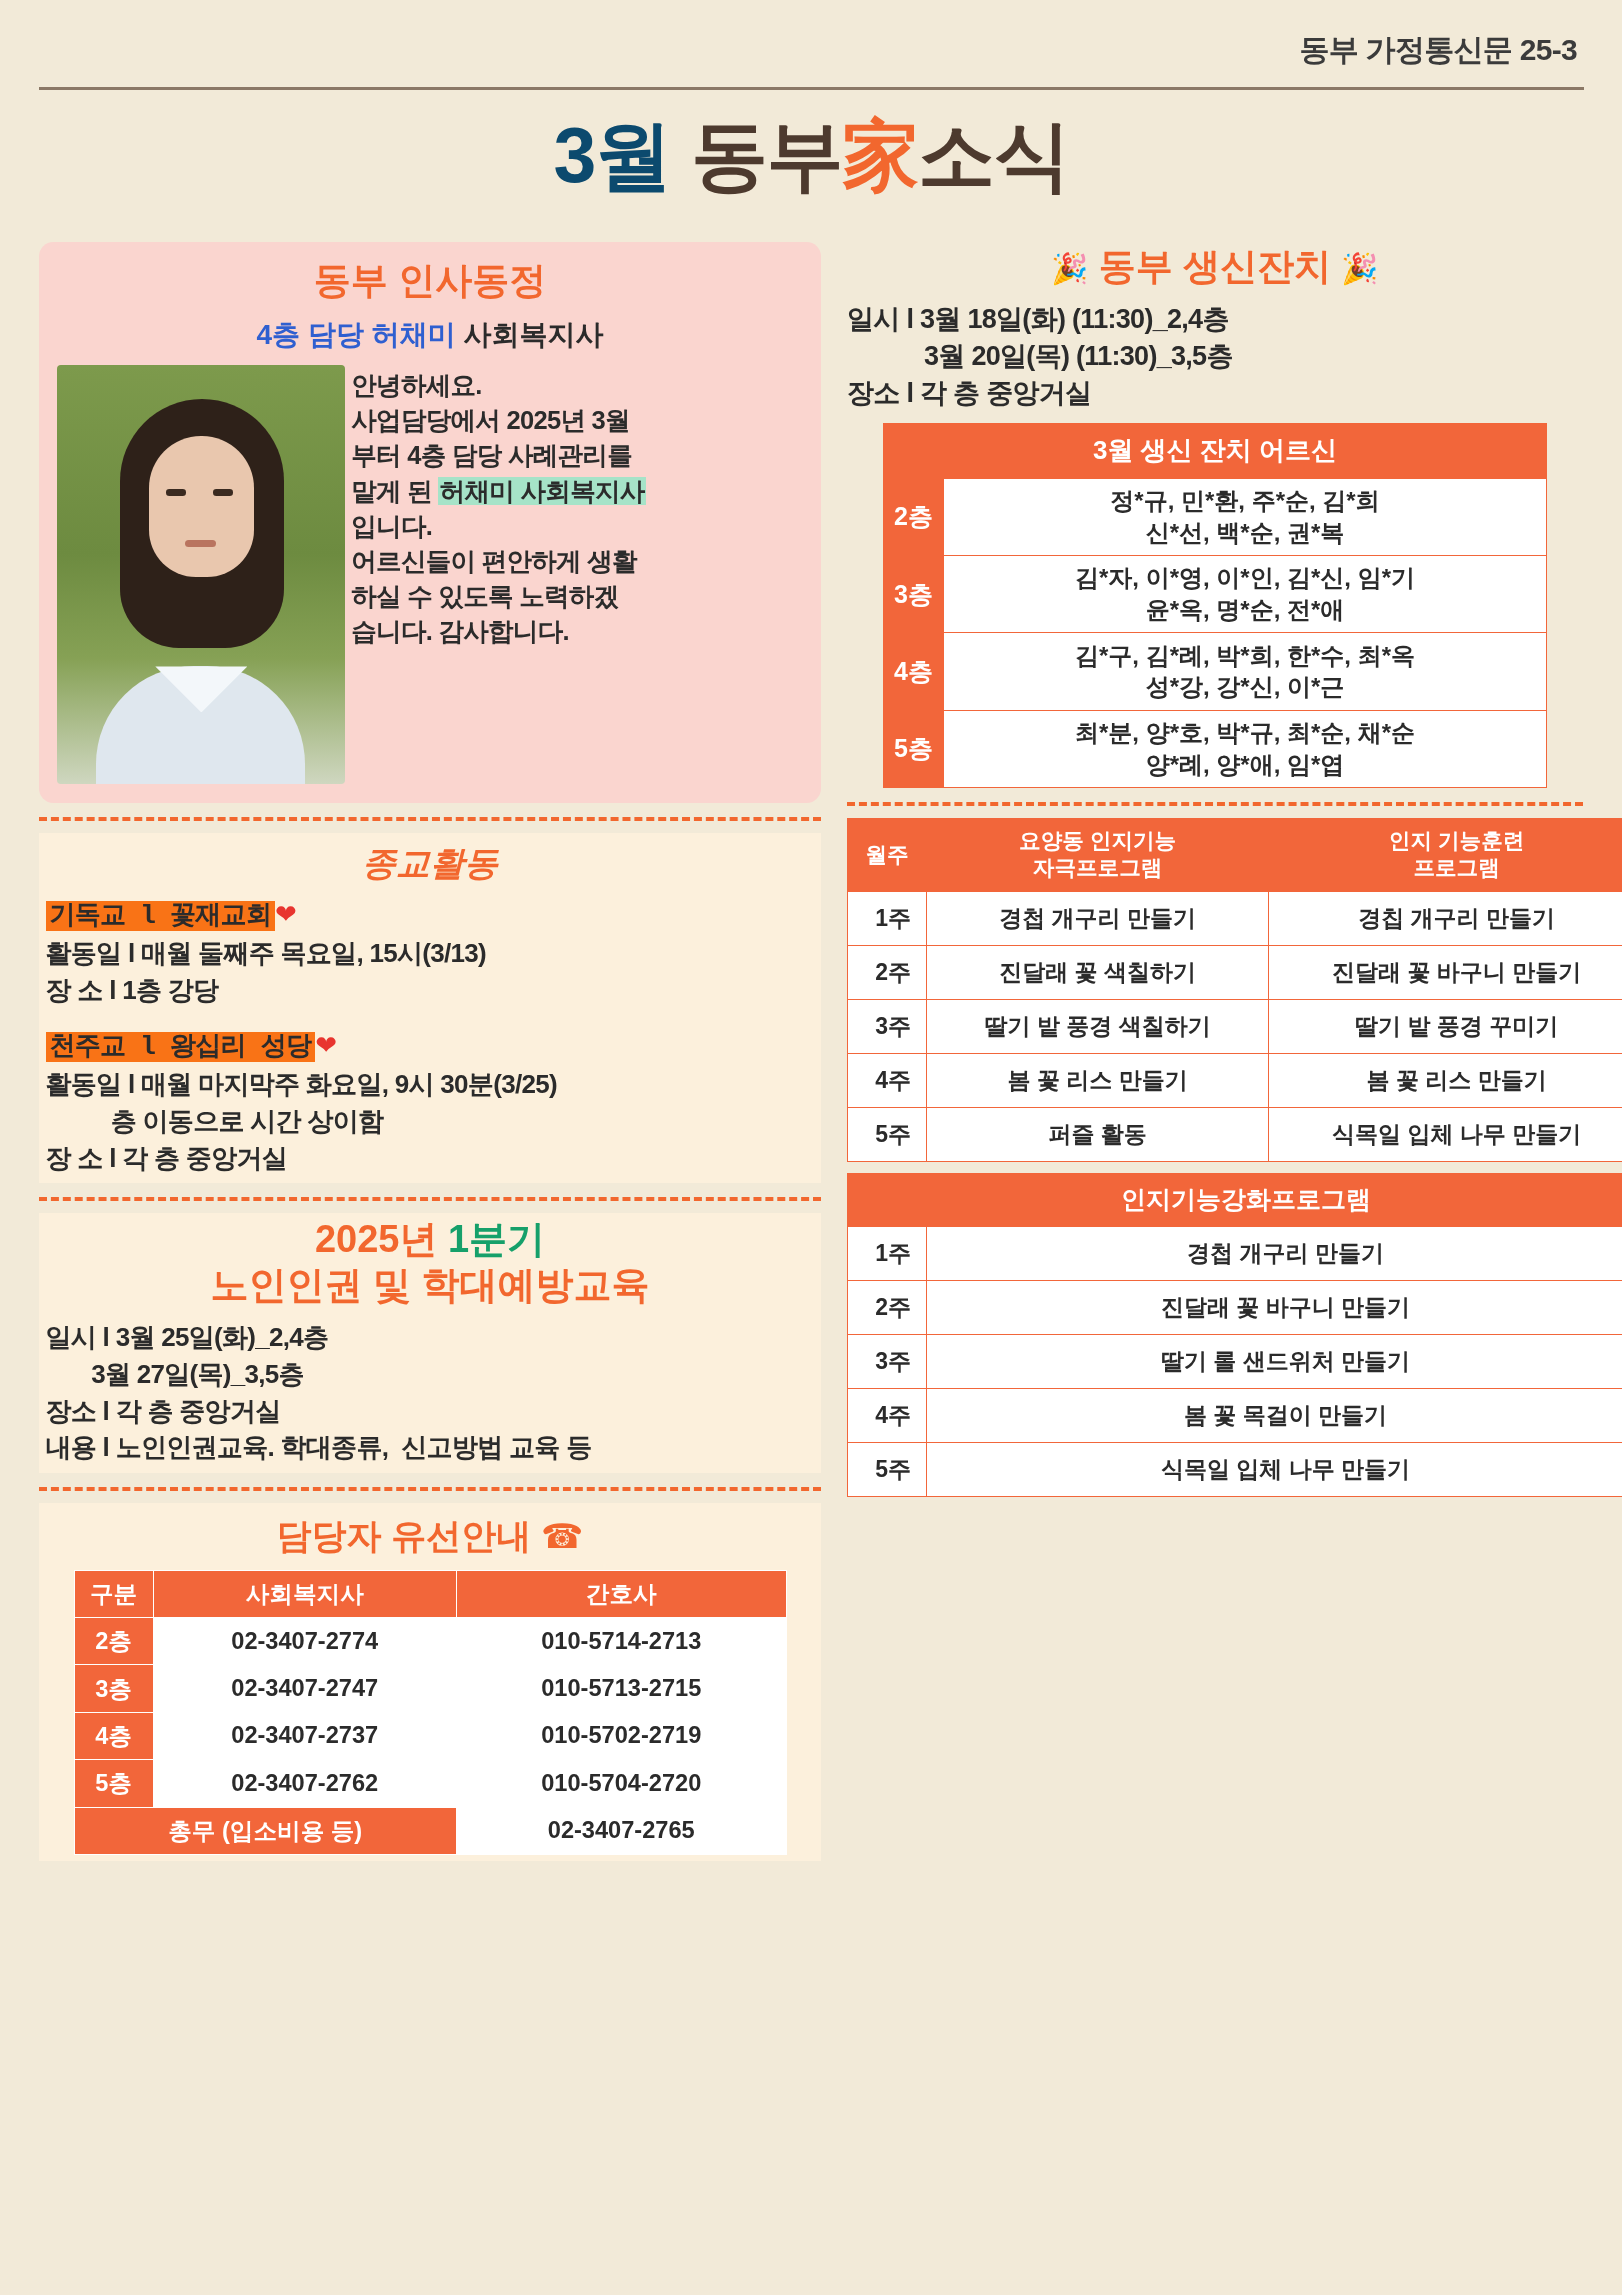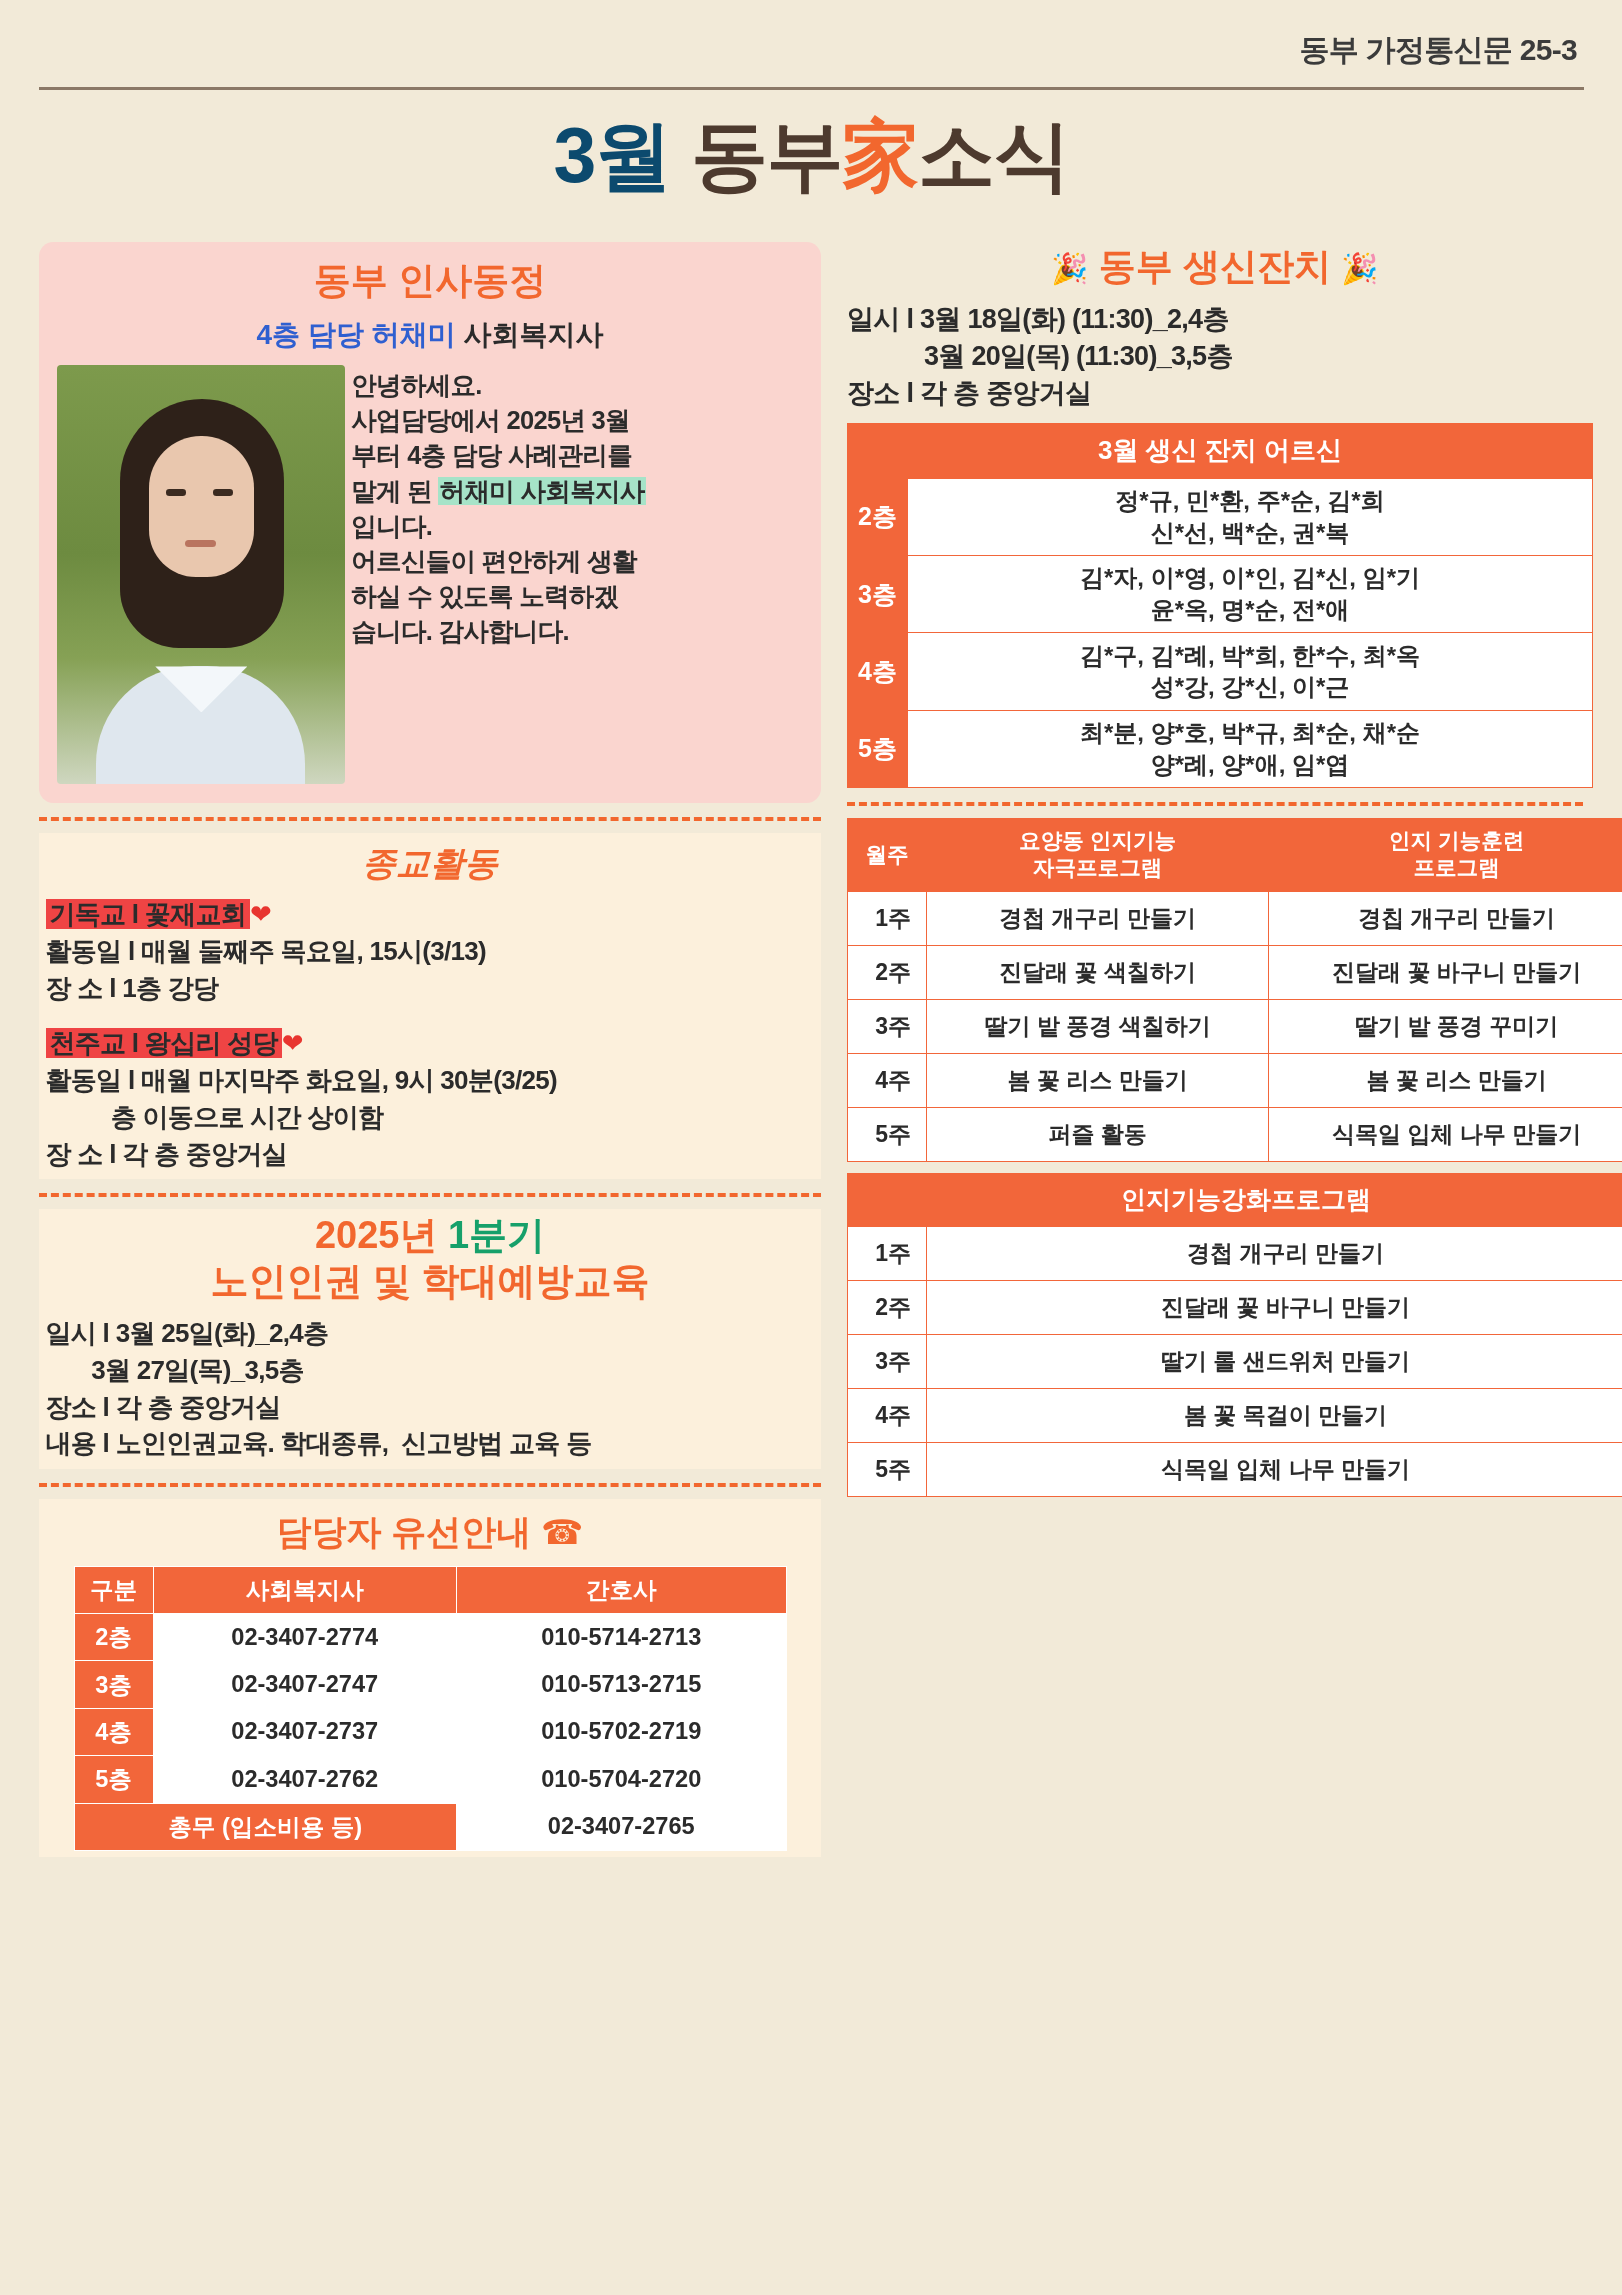--- a/index.html
+++ b/index.html
@@ -149,21 +149,21 @@
     color: #f2672e;
     margin: 3.9px 0 9.2px 0;
     font-style: italic;
   }
   .kv {
     font-size: 26px;
     font-weight: bold;
     line-height: 1.42;
     letter-spacing: -0.7px;
   }
-  .kv .tag { background: #ef4444; padding: 0 3.9px; }
+  .kv .tag { background: #f97316; padding: 0 3.9px; font-family: Liberation Mono, monospace; }
   .heart { color: #e8352f; }
   .gap-20 { height: 18.3px; }
 
   
   .edu-title {
     text-align: center;
     font-size: 38px;
     font-weight: bold;
     line-height: 1.2;
     margin-bottom: 10.5px;
@@ -209,21 +209,21 @@
   .r-title .party { font-size: 30px; }
   .r-info {
     font-size: 27px;
     font-weight: bold;
     line-height: 1.36;
     letter-spacing: -0.7px;
     margin-bottom: 11.8px;
   }
   .r-info .ind { padding-left: 77px; display:block; }
 
-  .tbl-bd { width: 746px; margin: 0 auto 12px auto; border: 1.3px solid #f2663a; padding-left: 37px; }
+  .tbl-bd { width: 664px; margin: 0 auto 12px auto; border: 1.3px solid #f2663a; padding-left: 37px; }
   .tbl-bd th.caption {
     background: #f2663a; color: #fff; font-size: 26px; font-weight: bold;
     padding: 9.2px 0; border: 1.3px solid #f2663a;
   }
   .tbl-bd td.floor {
     background: #f2663a; color: #fff; font-size: 25px; font-weight: bold;
     width: 60px; text-align: center; border: 1.3px solid #f2663a;
   }
   .tbl-bd td.names {
     background: #fff; font-size: 24px; font-weight: bold;

